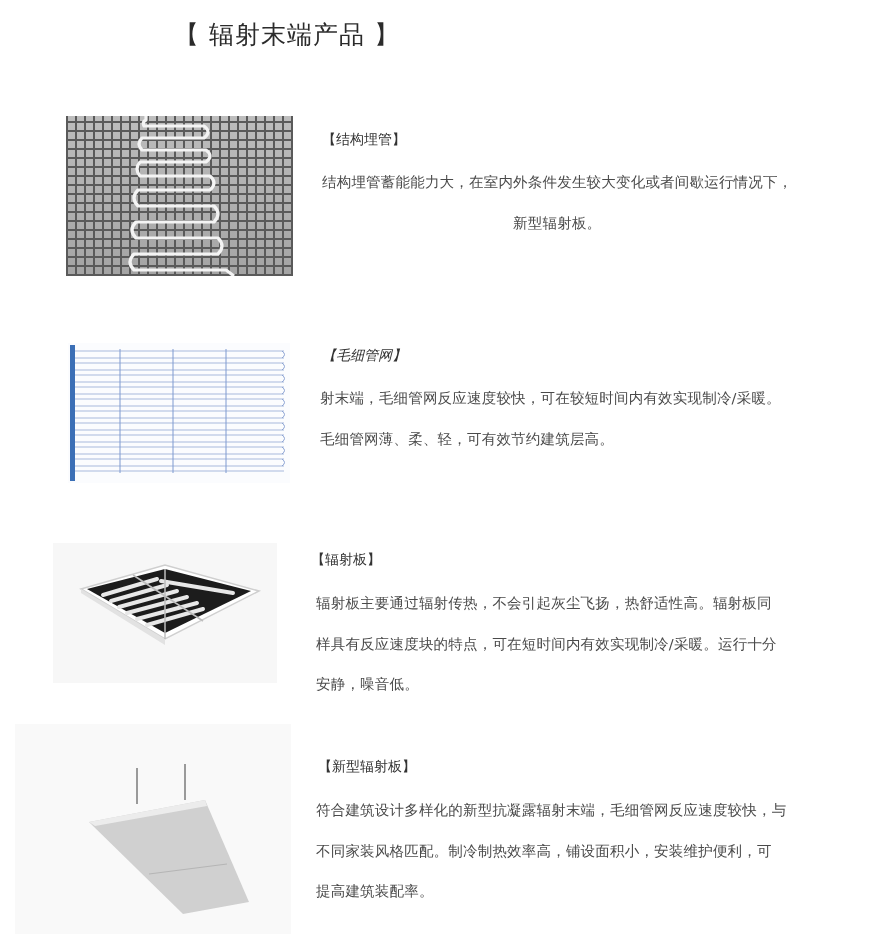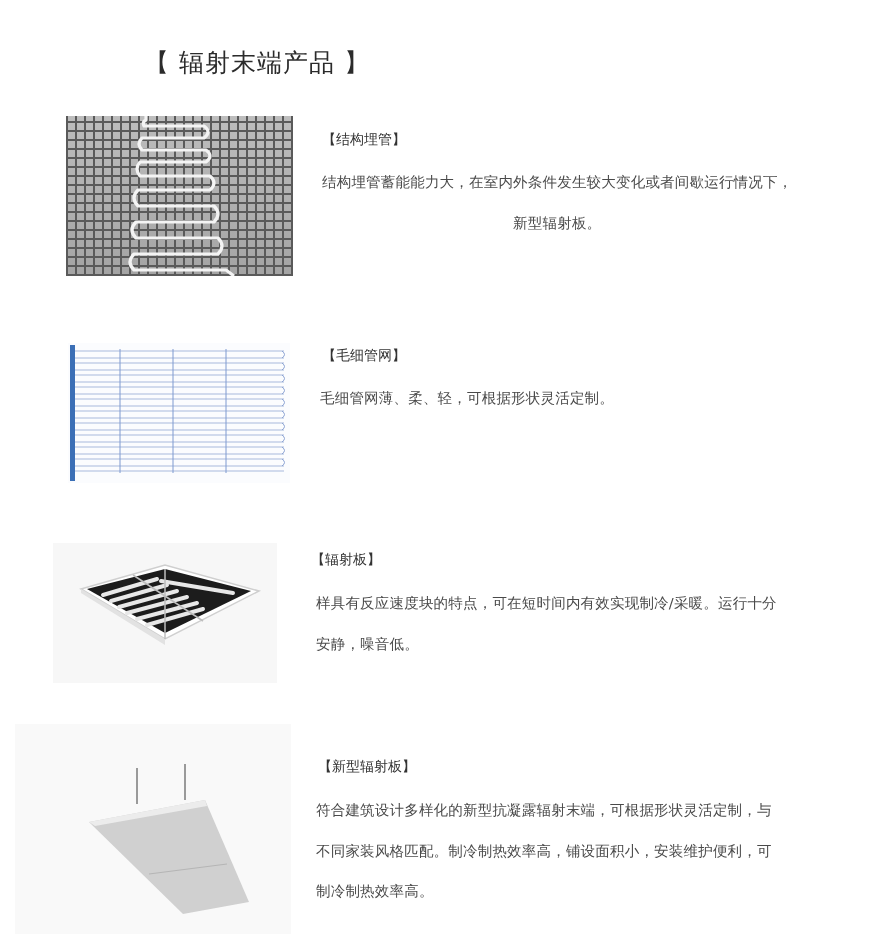--- a/index.html
+++ b/index.html
@@ -2,24 +2,23 @@
 <html><head>
 <meta charset="utf-8">
 <style>
   html, body { margin: 0; padding: 0; background: #ffffff; }
   body {
     width: 885px; height: 934px; position: relative; overflow: hidden;
     font-family: "DejaVu Sans", "Liberation Sans", sans-serif;
     color: #3a3a3a;
   }
   .page-title {
-    position: absolute; left: 144px; top: 18px;
+    position: absolute; left: 174px; top: 18px;
     font-size: 25px; color: #2b2b2b; letter-spacing: 1px;
     white-space: nowrap;
-    margin-top: 28px;
   }
   .thumb { position: absolute; overflow: hidden; }
   .heading {
     position: absolute; font-size: 14px; color: #333; white-space: nowrap;
   }
   .body-text {
     position: absolute; font-size: 14.5px; color: #4a4a4a; line-height: 40.5px;
     letter-spacing: 0.2px;
   }
   .body-text span { display: block; white-space: nowrap; }
@@ -100,23 +99,24 @@
         <path d="M214,44 q5,3.5 0,7"></path>
       <path d="M214,56 q5,3.5 0,7"></path>
         <path d="M214,68 q5,3.5 0,7"></path>
       <path d="M214,80 q5,3.5 0,7"></path>
         <path d="M214,92 q5,3.5 0,7"></path>
       <path d="M214,104 q5,3.5 0,7"></path>
         <path d="M214,116 q5,3.5 0,7"></path>
     </g>
   </svg>
 </div>
-<div class="heading" style="left:322px;top:347px;">【毛细管网】</div>
+<div class="heading" style="left:322px;top:347px;font-style:italic;">【毛细管网】</div>
 <div class="body-text" style="left:320px;top:378px;">
-  <span>毛细管网薄、柔、轻，可根据形状灵活定制。</span>
+  <span>射末端，毛细管网反应速度较快，可在较短时间内有效实现制冷/采暖。</span>
+  <span>毛细管网薄、柔、轻，可有效节约建筑层高。</span>
 </div>
 
 <div class="thumb" id="img3">
   <svg width="224" height="140" viewBox="0 0 224 140">
     <polygon points="28,46 112,22 206,48 112,96" fill="#ffffff" stroke="#cfcfcf" stroke-width="1.5"></polygon>
     <polygon points="28,46 112,96 112,102 28,50" fill="#e2e2e2"></polygon>
     <polygon points="34,46 112,26 198,48 112,90" fill="#1c1c1c"></polygon>
     <g stroke="#e8e8e8" stroke-width="4" stroke-linecap="round">
       <line x1="50" y1="52" x2="104" y2="36"></line>
       <line x1="58" y1="58" x2="114" y2="42"></line>
@@ -127,31 +127,32 @@
       <line x1="108" y1="38" x2="180" y2="50"></line>
     </g>
     <g stroke="#bdbdbd" stroke-width="1.5" fill="none">
       <line x1="80" y1="32" x2="150" y2="78"></line>
       <line x1="112" y1="26" x2="112" y2="96"></line>
     </g>
   </svg>
 </div>
 <div class="heading" style="left:311px;top:551px;">【辐射板】</div>
 <div class="body-text" style="left:316px;top:583px;">
+  <span>辐射板主要通过辐射传热，不会引起灰尘飞扬，热舒适性高。辐射板同</span>
   <span>样具有反应速度块的特点，可在短时间内有效实现制冷/采暖。运行十分</span>
   <span>安静，噪音低。</span>
 </div>
 
 <div class="thumb" id="img4">
   <svg width="276" height="210" viewBox="0 0 276 210">
     <line x1="122" y1="44" x2="122" y2="80" stroke="#9a9a9a" stroke-width="2"></line>
     <line x1="170" y1="40" x2="170" y2="76" stroke="#9a9a9a" stroke-width="2"></line>
     <polygon points="74,98 190,76 234,178 168,190" fill="#d0d0d0"></polygon>
     <polygon points="74,98 190,76 192,82 80,102" fill="#ececec"></polygon>
     <line x1="134" y1="150" x2="212" y2="140" stroke="#b5b5b5" stroke-width="1"></line>
   </svg>
 </div>
 <div class="heading" style="left:318px;top:758px;">【新型辐射板】</div>
 <div class="body-text" style="left:316px;top:790px;">
-  <span>符合建筑设计多样化的新型抗凝露辐射末端，可根据形状灵活定制，与</span>
+  <span>符合建筑设计多样化的新型抗凝露辐射末端，毛细管网反应速度较快，与</span>
   <span>不同家装风格匹配。制冷制热效率高，铺设面积小，安装维护便利，可</span>
-  <span>制冷制热效率高。</span>
+  <span>提高建筑装配率。</span>
 </div>
 
 </body></html>

